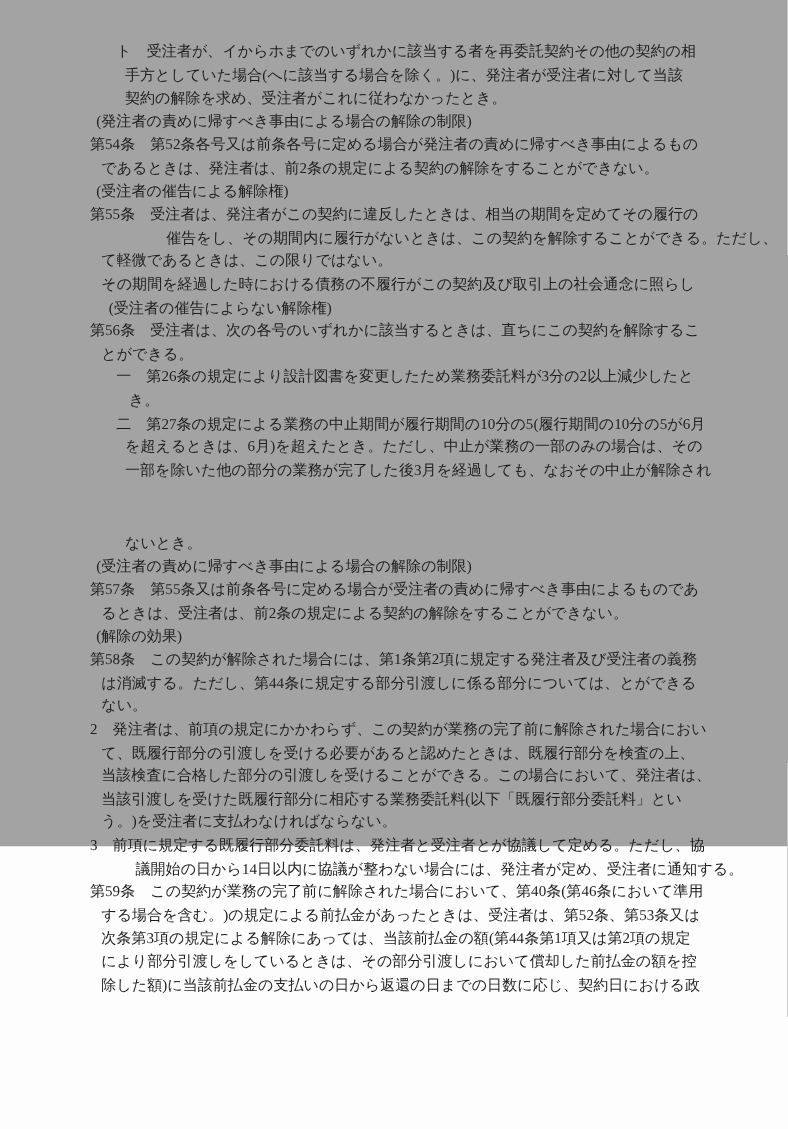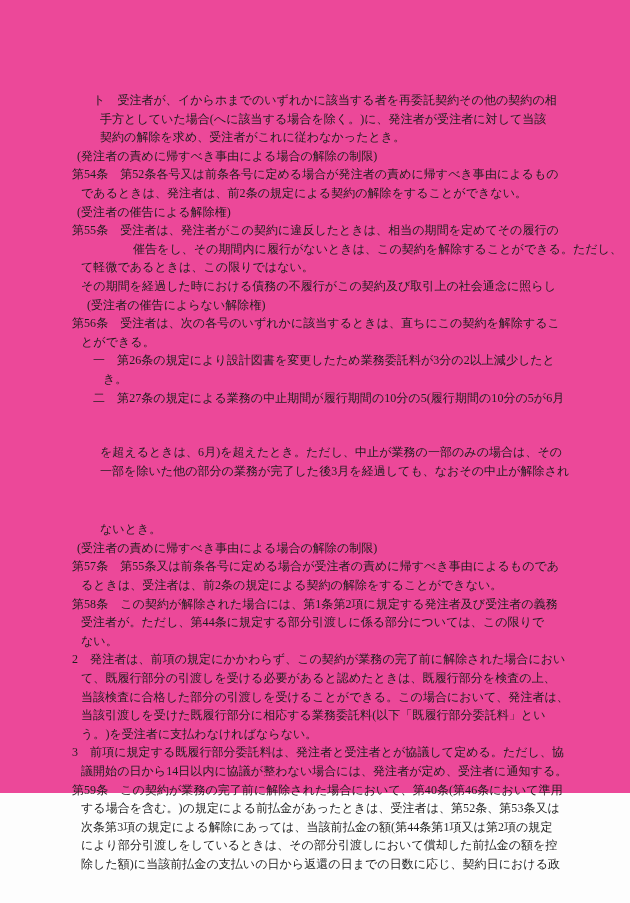--- a/index.html
+++ b/index.html
@@ -8,23 +8,23 @@
   }
   body {
     width: 630px;
     height: 903px;
     background: #fdfdfd;
     overflow: hidden;
   }
   .page {
     box-sizing: border-box;
     width: 630px;
-    height: 793px;
-    background: #ec4899;
-    padding: 91px 8px 0 72px;
+    height: 677px;
+    background: #a3a3a3;
+    padding: 32px 8px 0 72px;
   }
   .doc-body {
     font-family: "Liberation Serif", "DejaVu Serif", serif;
     font-size: 12px;
     line-height: 18.6px;
     color: #1e1e1e;
   }
   .doc-line {
     white-space: nowrap;
     letter-spacing: 0.05px;
@@ -46,35 +46,36 @@
       <div class="doc-line" style="padding-left: 0px;">第55条　受注者は、発注者がこの契約に違反したときは、相当の期間を定めてその履行の</div>
       <div class="doc-line" style="padding-left: 9px; text-align: right;">催告をし、その期間内に履行がないときは、この契約を解除することができる。ただし、</div>
       <div class="doc-line" style="padding-left: 9px;">て軽微であるときは、この限りではない。</div>
       <div class="doc-line" style="padding-left: 9px;">その期間を経過した時における債務の不履行がこの契約及び取引上の社会通念に照らし</div>
       <div class="doc-line" style="padding-left: 15px;">(受注者の催告によらない解除権)</div>
       <div class="doc-line" style="padding-left: 0px;">第56条　受注者は、次の各号のいずれかに該当するときは、直ちにこの契約を解除するこ</div>
       <div class="doc-line" style="padding-left: 9px;">とができる。</div>
       <div class="doc-line" style="padding-left: 21px;">一　第26条の規定により設計図書を変更したため業務委託料が3分の2以上減少したと</div>
       <div class="doc-line" style="padding-left: 31px;">き。</div>
       <div class="doc-line" style="padding-left: 21px;">二　第27条の規定による業務の中止期間が履行期間の10分の5(履行期間の10分の5が6月</div>
-      <div class="doc-line" style="padding-left: 28px; margin-top: 36px;">を超えるときは、6月)を超えたとき。ただし、中止が業務の一部のみの場合は、その</div>
+      <div class="doc-line" style="padding-left: 28px;">を超えるときは、6月)を超えたとき。ただし、中止が業務の一部のみの場合は、その</div>
       <div class="doc-line" style="padding-left: 28px;">一部を除いた他の部分の業務が完了した後3月を経過しても、なおその中止が解除され</div>
       <div class="doc-line" style="padding-left: 28px; margin-top: 40px;">ないとき。</div>
       <div class="doc-line" style="padding-left: 5px;">(受注者の責めに帰すべき事由による場合の解除の制限)</div>
       <div class="doc-line" style="padding-left: 0px;">第57条　第55条又は前条各号に定める場合が受注者の責めに帰すべき事由によるものであ</div>
       <div class="doc-line" style="padding-left: 9px;">るときは、受注者は、前2条の規定による契約の解除をすることができない。</div>
+      <div class="doc-line" style="padding-left: 5px;">(解除の効果)</div>
       <div class="doc-line" style="padding-left: 0px;">第58条　この契約が解除された場合には、第1条第2項に規定する発注者及び受注者の義務</div>
-      <div class="doc-line" style="padding-left: 9px;">受注者が。ただし、第44条に規定する部分引渡しに係る部分については、この限りで</div>
+      <div class="doc-line" style="padding-left: 9px;">は消滅する。ただし、第44条に規定する部分引渡しに係る部分については、とができる</div>
       <div class="doc-line" style="padding-left: 9px;">ない。</div>
       <div class="doc-line" style="padding-left: 0px;">2　発注者は、前項の規定にかかわらず、この契約が業務の完了前に解除された場合におい</div>
       <div class="doc-line" style="padding-left: 9px;">て、既履行部分の引渡しを受ける必要があると認めたときは、既履行部分を検査の上、</div>
       <div class="doc-line" style="padding-left: 9px;">当該検査に合格した部分の引渡しを受けることができる。この場合において、発注者は、</div>
       <div class="doc-line" style="padding-left: 9px;">当該引渡しを受けた既履行部分に相応する業務委託料(以下「既履行部分委託料」とい</div>
       <div class="doc-line" style="padding-left: 9px;">う。)を受注者に支払わなければならない。</div>
       <div class="doc-line" style="padding-left: 0px;">3　前項に規定する既履行部分委託料は、発注者と受注者とが協議して定める。ただし、協</div>
-      <div class="doc-line" style="padding-left: 9px;">議開始の日から14日以内に協議が整わない場合には、発注者が定め、受注者に通知する。</div>
+      <div class="doc-line" style="padding-left: 9px; text-align: center;">議開始の日から14日以内に協議が整わない場合には、発注者が定め、受注者に通知する。</div>
       <div class="doc-line" style="padding-left: 0px;">第59条　この契約が業務の完了前に解除された場合において、第40条(第46条において準用</div>
       <div class="doc-line" style="padding-left: 9px;">する場合を含む。)の規定による前払金があったときは、受注者は、第52条、第53条又は</div>
       <div class="doc-line" style="padding-left: 9px;">次条第3項の規定による解除にあっては、当該前払金の額(第44条第1項又は第2項の規定</div>
       <div class="doc-line" style="padding-left: 9px;">により部分引渡しをしているときは、その部分引渡しにおいて償却した前払金の額を控</div>
       <div class="doc-line" style="padding-left: 9px;">除した額)に当該前払金の支払いの日から返還の日までの日数に応じ、契約日における政</div>
     </div>
 </div>
 
 </body></html>

